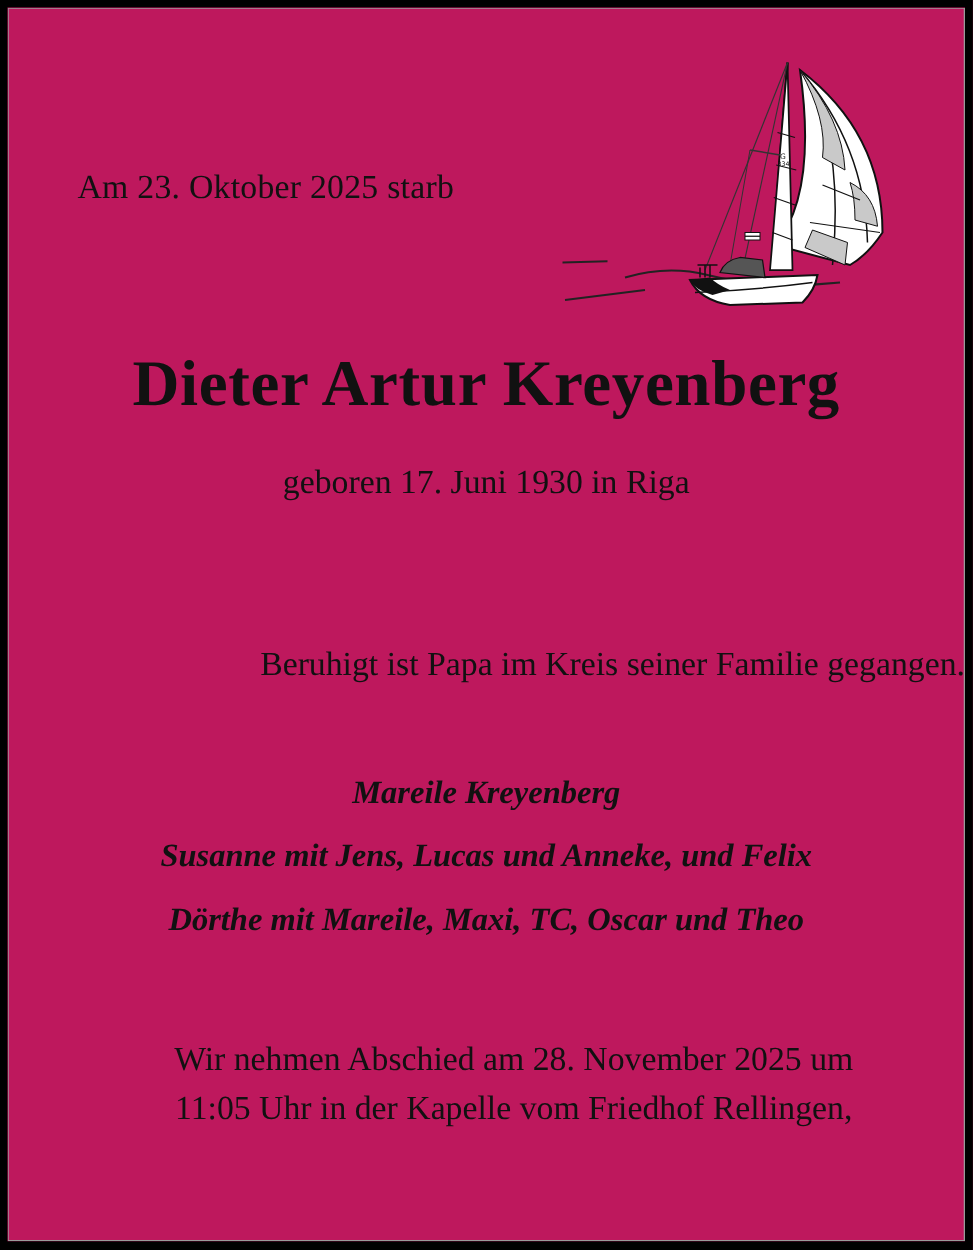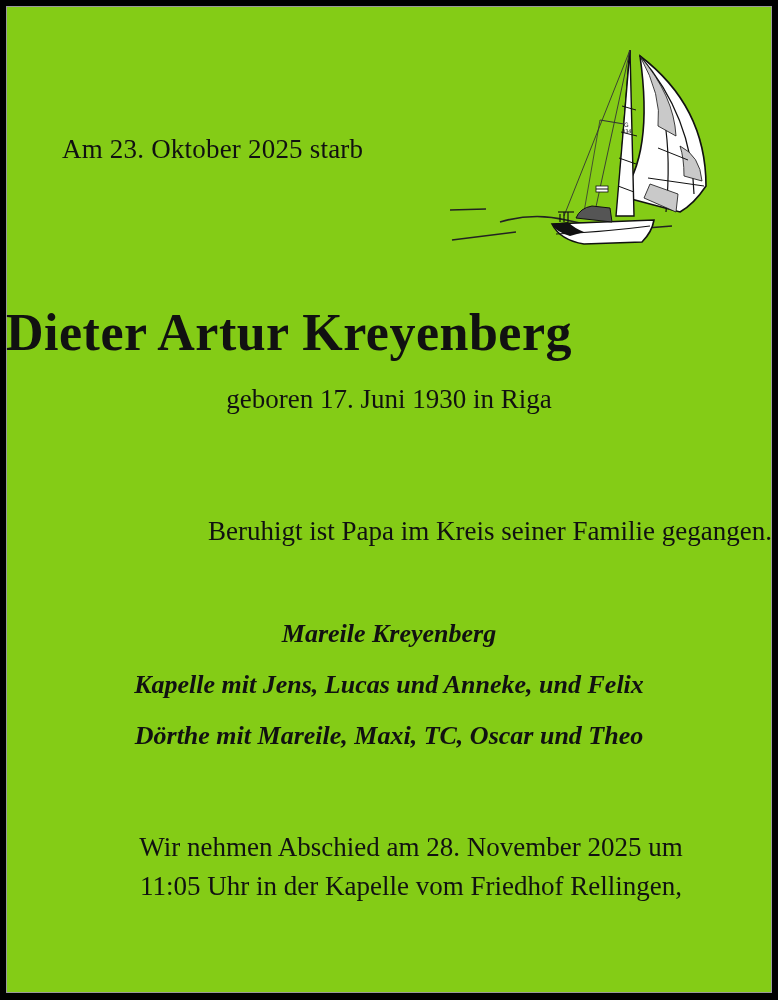--- a/index.html
+++ b/index.html
@@ -3,37 +3,37 @@
 <meta charset="utf-8">
 <style>
   html, body { margin: 0; padding: 0; background: #000; }
   body { width: 778px; height: 1000px; position: relative; overflow: hidden; }
   .frame {
     position: absolute; left: 0; top: 0; width: 778px; height: 1000px;
     background: #000;
   }
   .card {
     position: absolute; left: 6px; top: 6px; width: 766px; height: 987px;
-    background: #84cc16;
+    background: #be185d;
     box-shadow: inset 1px 1px 0 #9a9a9a, inset -1px -1px 0 #9a9a9a;
   }
   .serif { font-family: "Liberation Serif", "DejaVu Serif", serif; color: #111; }
   .header-line {
     position: absolute; left: 56px; top: 128px;
     font-size: 27px; letter-spacing: 0.2px; white-space: nowrap;
   }
   .boat {
     position: absolute; left: 438px; top: 30px; width: 280px; height: 220px;
   }
   .name {
-    position: absolute; left: 0; right: 0; top: 272px; text-align: left;
-    font-size: 52px; font-weight: bold; letter-spacing: 0.5px; white-space: nowrap; margin-top: 25px;
+    position: absolute; left: 0; right: 0; top: 272px; text-align: center;
+    font-size: 52px; font-weight: bold; letter-spacing: 0.5px; white-space: nowrap;
   }
   .born {
-    position: absolute; left: 0; right: 0; top: 378px; text-align: center;
+    position: absolute; left: 0; right: 0; top: 364px; text-align: center;
     font-size: 27px; white-space: nowrap;
   }
   .quote {
     position: absolute; left: 0; right: 0; top: 510px; text-align: right;
     font-size: 27px; white-space: nowrap;
   }
   .mourners {
     position: absolute; left: 0; right: 0; top: 610px; text-align: center; font-style: italic;
   }
   .mourner {
@@ -95,21 +95,21 @@
     </svg>
 
     <div class="name serif">Dieter Artur Kreyenberg</div>
 
     <div class="born serif">geboren 17. Juni 1930 in Riga</div>
 
     <div class="quote serif">Beruhigt ist Papa im Kreis seiner Familie gegangen.</div>
 
     <div class="mourners serif">
       <div class="mourner">Mareile Kreyenberg</div>
-      <div class="mourner">Kapelle mit Jens, Lucas und Anneke, und Felix</div>
+      <div class="mourner">Susanne mit Jens, Lucas und Anneke, und Felix</div>
       <div class="mourner">Dörthe mit Mareile, Maxi, TC, Oscar und Theo</div>
     </div>
 
     <div class="farewell serif">
       <div>Wir nehmen Abschied am 28. November 2025 um</div>
       <div>11:05 Uhr in der Kapelle vom Friedhof Rellingen,</div>
     </div>
 
   </div>
 </div>

